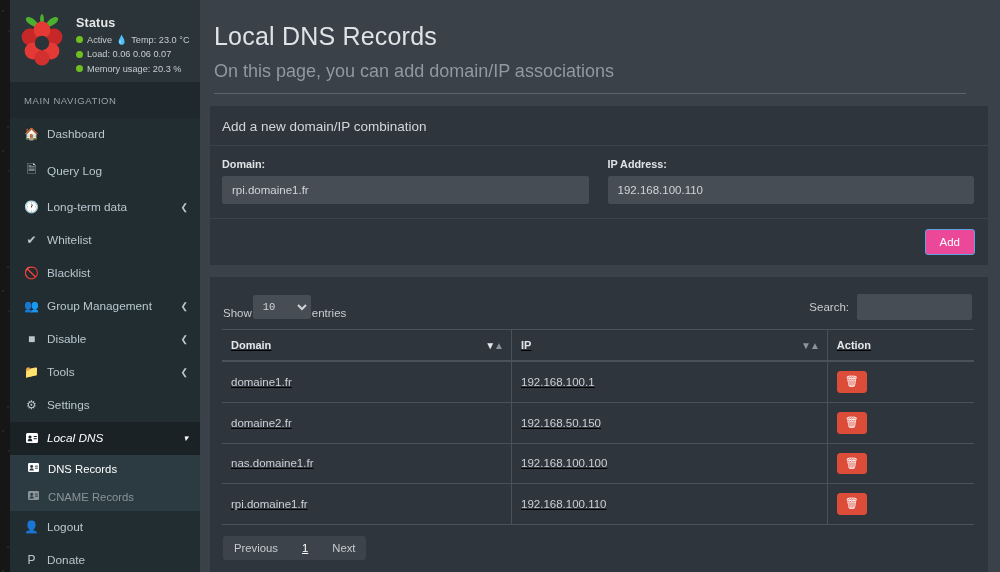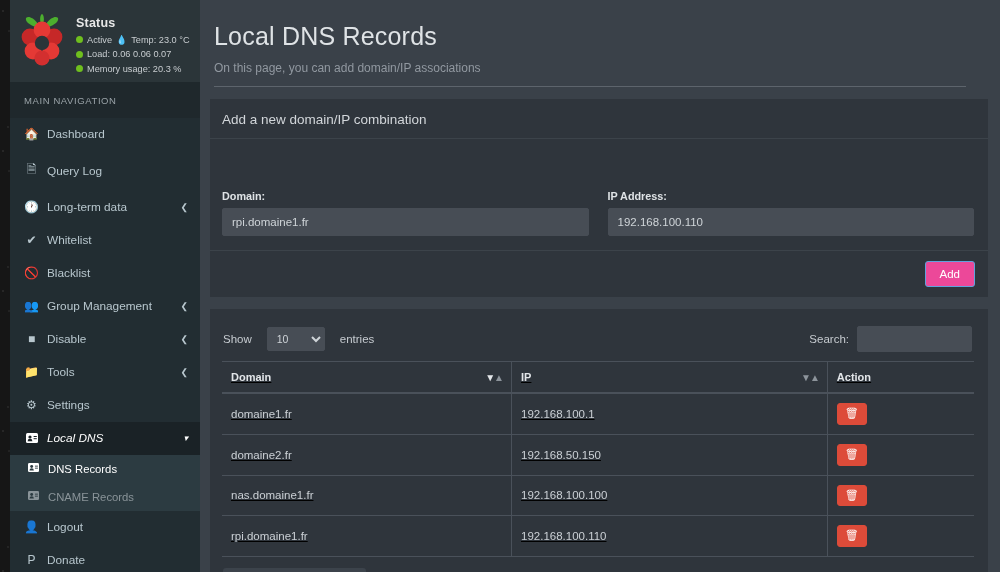--- a/index.html
+++ b/index.html
@@ -61,50 +61,50 @@
     padding:7.5px 12px 7.5px 16px; font-size:11.3px; color:#ffffff; cursor:pointer;
   }
   .sub-item .ico { width:14px; text-align:center; font-size:11px; flex:0 0 14px; }
   .sub-item.dim { color:#8a9499; }
   .sub-item.dim .ico { color:#8a9499; }
 
   
   .content { flex:1; background:#3a4149; height:572px; overflow:hidden; position:relative; }
   .page-head { padding:22px 22px 0 14px; }
   .page-title { color:#dfe3e6; font-size:25px; font-weight:normal; letter-spacing:.2px; }
-  .page-sub { color:#9198a0; font-size:12px; margin-top:10px; padding-bottom:11px; }
+  .page-sub { color:#9198a0; font-size:18px; margin-top:10px; padding-bottom:11px; }
   .head-rule { height:1px; background:#5d646c; margin-right:12px; }
 
   .box { background:#2f353c; margin:12px 12px 0 10px; border-top:2px solid #2f353c; }
   .box-head { padding:11px 14px 11px 12px; border-bottom:1px solid #3c434a; }
   .box-title { color:#d2d6da; font-size:13.5px; font-weight:normal; }
   .box-body { padding:12px 14px 14px 12px; }
 
   .form-row { display:flex; gap:19px; }
-  .form-col { flex:1;margin-top:39px; }
+  .form-col { flex:1; }
   .form-label { color:#dfe3e6; font-size:10.8px; font-weight:bold; margin-bottom:6px; }
   .form-input {
     width:100%; background:#474d55; border:1px solid #474d55; border-radius:2px;
     color:#cfd4d8; font-size:11.5px; padding:7px 9px;
     font-family:"Liberation Sans", sans-serif; outline:none;
   }
   .box-foot { border-top:1px solid #3c434a; padding:10px 13px 10px 12px; display:flex; justify-content:flex-end; }
   .btn-add {
     background:#ec4899; border:1px solid #5fa2dd; border-radius:3px; color:#ffffff;
     font-size:11.5px; padding:6px 14px; cursor:pointer;
     font-family:"Liberation Sans", sans-serif;
   }
 
   
   .tbl-controls { display:flex; align-items:center; justify-content:space-between; padding:3px 2px 9px 1px; }
-  .len-wrap { display:flex; align-items:center; gap:15px; color:#c6cbd0; font-size:11.5px; }
+  .len-wrap { display:flex; align-items:flex-end; gap:1px; color:#c6cbd0; font-size:11.5px; }
   .len-select {
     background:#474d55; border:1px solid #474d55; border-radius:2px; color:#cfd4d8;
     font-size:10.5px; padding:4px 5px; width:58px; outline:none;
-    font-family:Liberation Sans, sans-serif;
+    font-family:Liberation Mono, monospace;
   }
   .search-wrap { display:flex; align-items:center; gap:8px; color:#c6cbd0; font-size:11.5px; }
   .search-input {
     background:#474d55; border:1px solid #474d55; border-radius:2px; color:#cfd4d8;
     font-size:11.5px; padding:6px 8px; width:115px; outline:none;
     font-family:"Liberation Sans", sans-serif;
   }
 
   table.dns { width:100%; border-collapse:collapse; table-layout:fixed;text-decoration:underline; }
   table.dns th {

